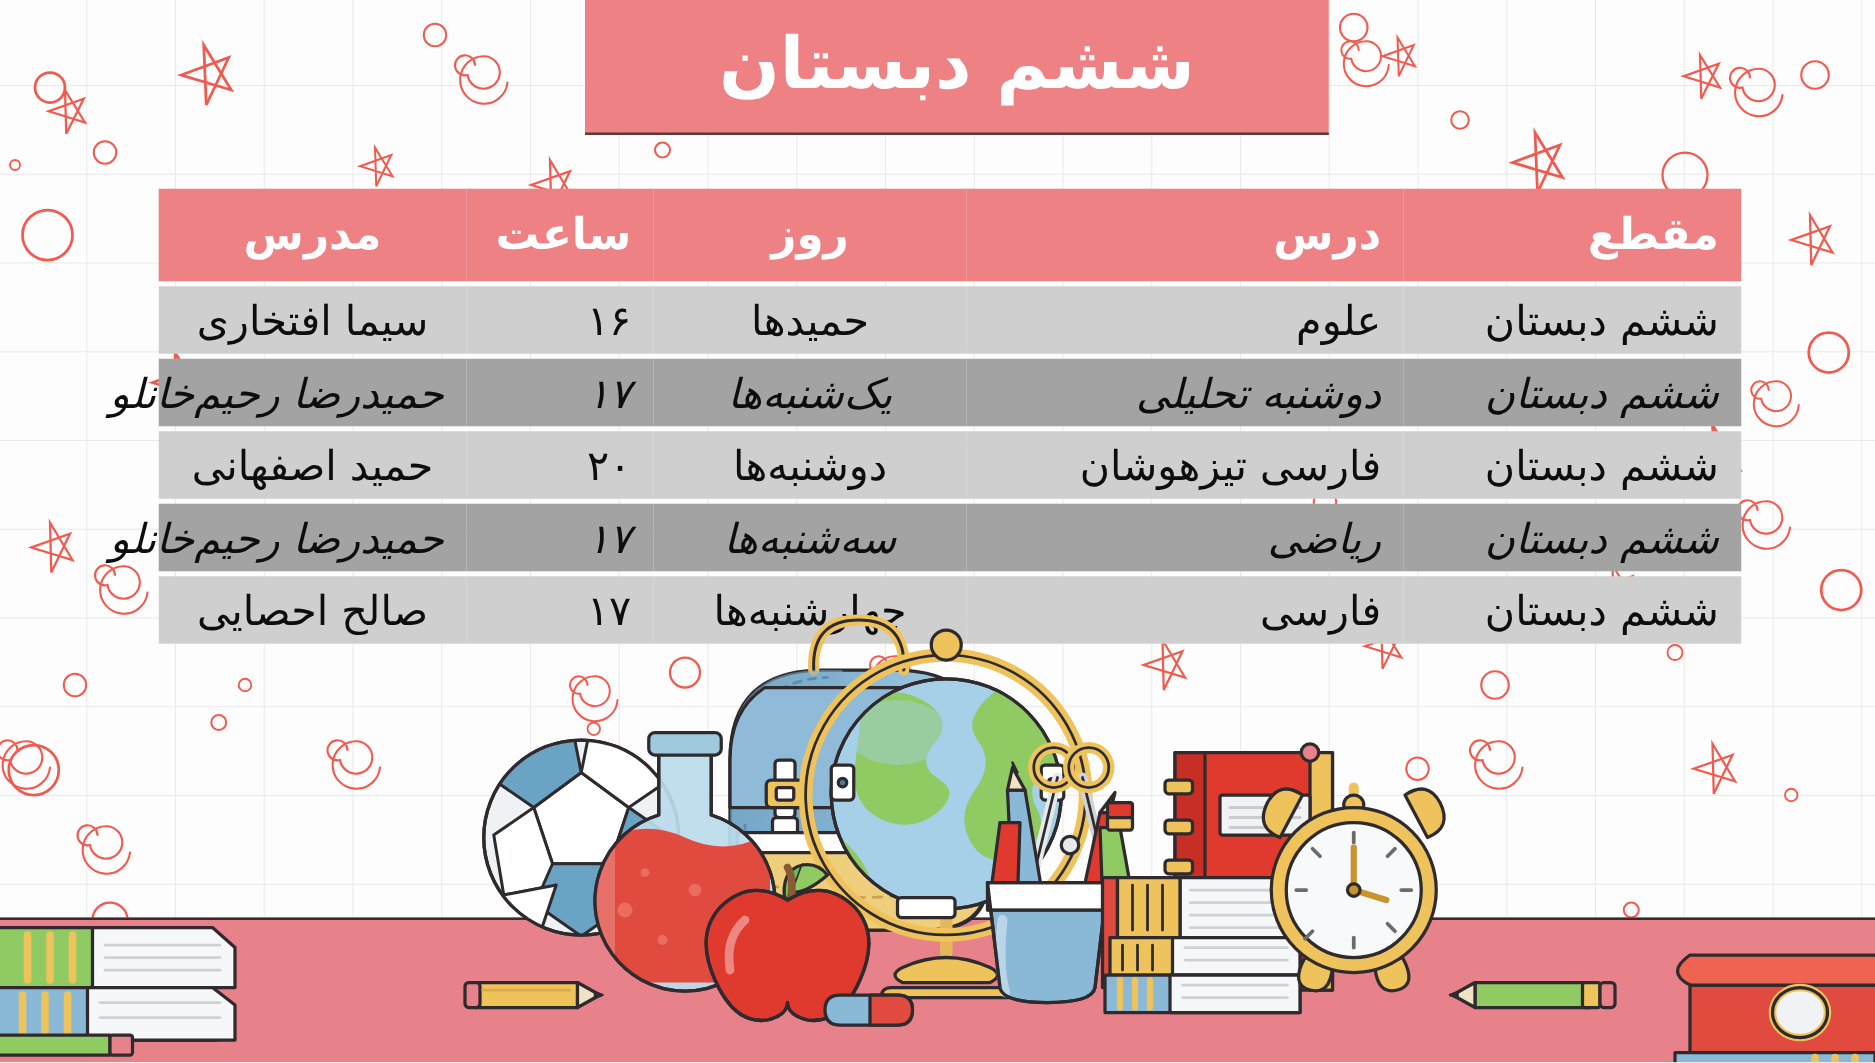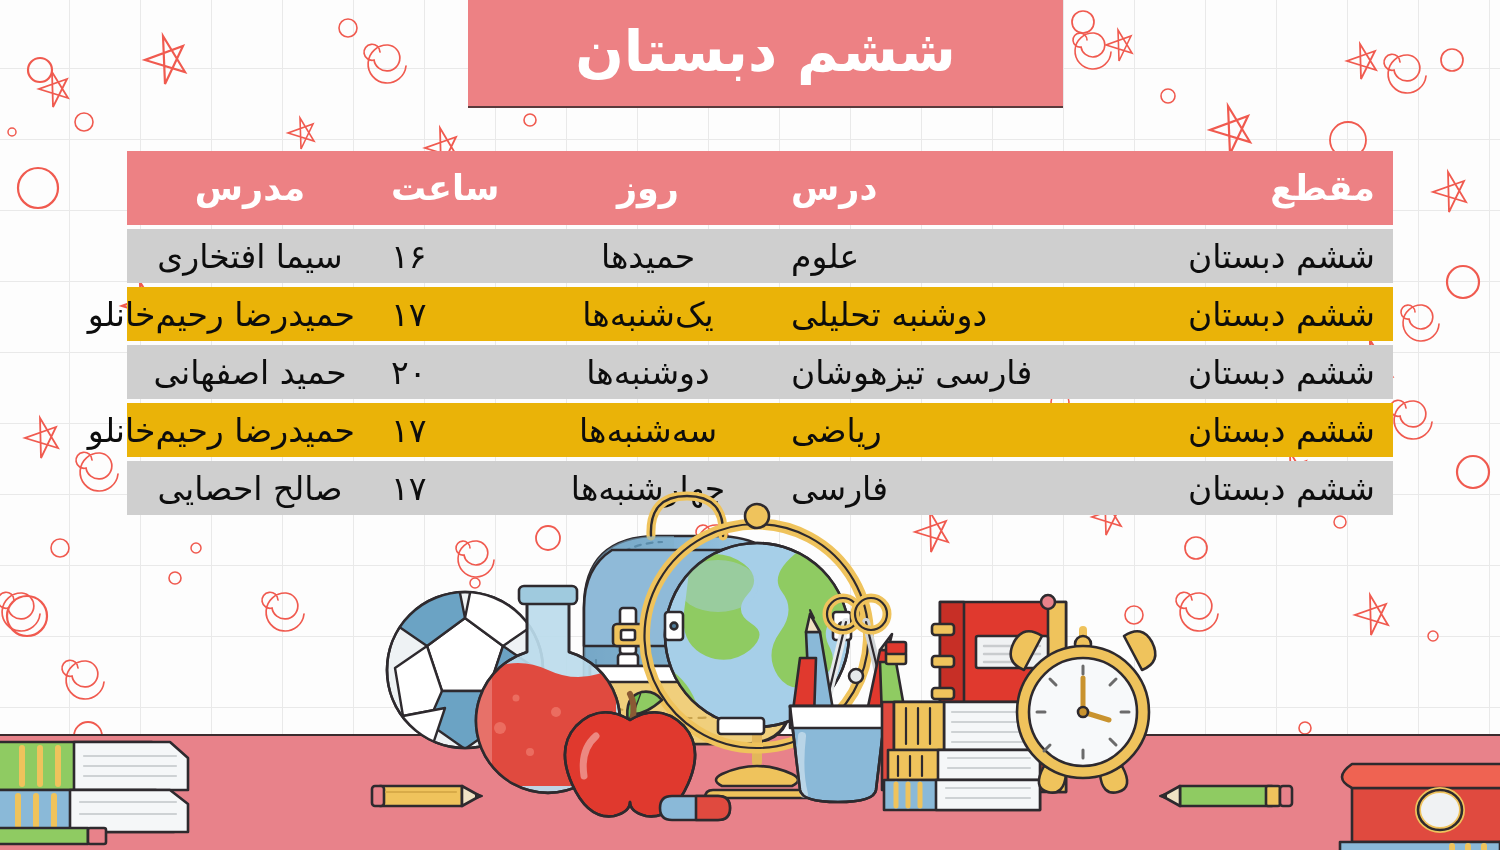--- a/index.html
+++ b/index.html
@@ -83,27 +83,27 @@
   .schedule tbody td {
     font-size: 33px;
     color: #0d0d0d;
     height: 54px;
     vertical-align: middle;
     padding: 0 18px;
     white-space: nowrap;
     font-weight: normal;
   }
   .schedule tbody tr.row-light td { background: #cfcfcf; }
-  .schedule tbody tr.row-dark  td { background: #eab308; }
+  .schedule tbody tr.row-dark  td { background: #a3a3a3; font-style: italic; }
 
   
   .col-level   { width: 270px; text-align: right; }
-  .col-subject { width: 350px; text-align: left; }
+  .col-subject { width: 350px; text-align: right; }
   .col-day     { width: 250px; text-align: center; }
-  .col-hour    { width: 150px; text-align: left; }
+  .col-hour    { width: 150px; text-align: right; }
   .col-teacher { width: 246px; text-align: center; }
 
   
   .illustration {
     position: absolute;
     left: 0;
     bottom: 0;
     width: 1500px;
     height: 360px;
   }

